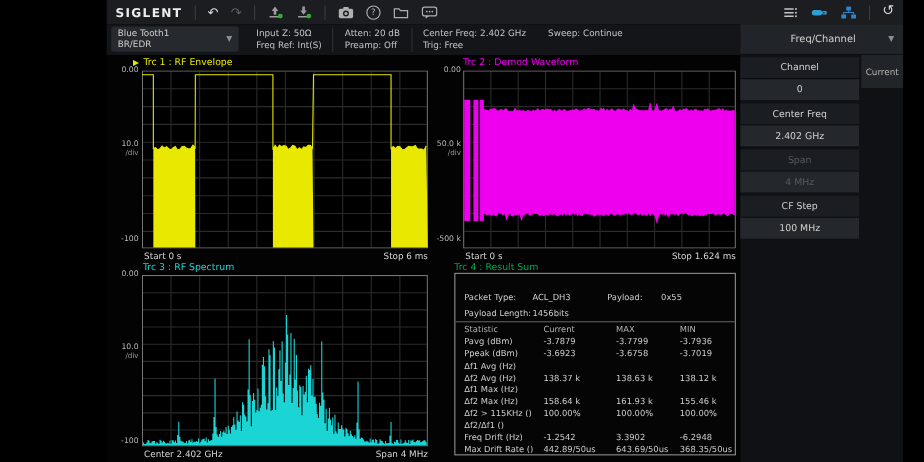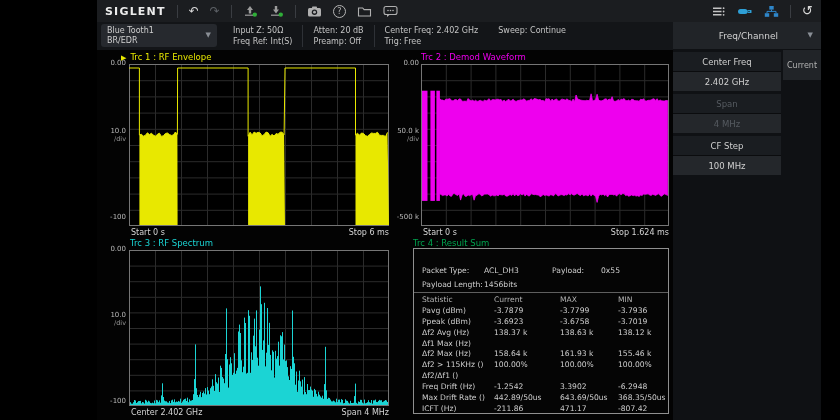--- a/index.html
+++ b/index.html
@@ -299,20 +299,26 @@
             <span>-3.7799</span>
             <span>-3.7936</span>
           </div>
           <div class="t-row">
             <span>Ppeak (dBm)</span>
             <span>-3.6923</span>
             <span>-3.6758</span>
             <span>-3.7019</span>
           </div>
           <div class="t-row">
+            <span>Δf1 Avg (Hz)</span>
+            <span></span>
+            <span></span>
+            <span></span>
+          </div>
+          <div class="t-row">
             <span>Δf2 Avg (Hz)</span>
             <span>138.37 k</span>
             <span>138.63 k</span>
             <span>138.12 k</span>
           </div>
           <div class="t-row">
             <span>Δf1 Max (Hz)</span>
             <span></span>
             <span></span>
             <span></span>
@@ -356,20 +362,24 @@
         </div>
     </div>
 
     <div class="right-panel">
       <div class="panel-header">
         <span class="panel-header-label">Freq/Channel</span>
         <span class="dd-arrow">▼</span>
       </div>
       <div class="panel-body">
         <div class="menu-col" id="menu-col">
+            <div class="menu-item">
+              <div class="mlabel">Channel</div>
+              <div class="mvalue">0</div>
+            </div>
             <div class="menu-item">
               <div class="mlabel">Center Freq</div>
               <div class="mvalue">2.402 GHz</div>
             </div>
             <div class="menu-item disabled">
               <div class="mlabel">Span</div>
               <div class="mvalue">4 MHz</div>
             </div>
             <div class="menu-item">
               <div class="mlabel">CF Step</div>

